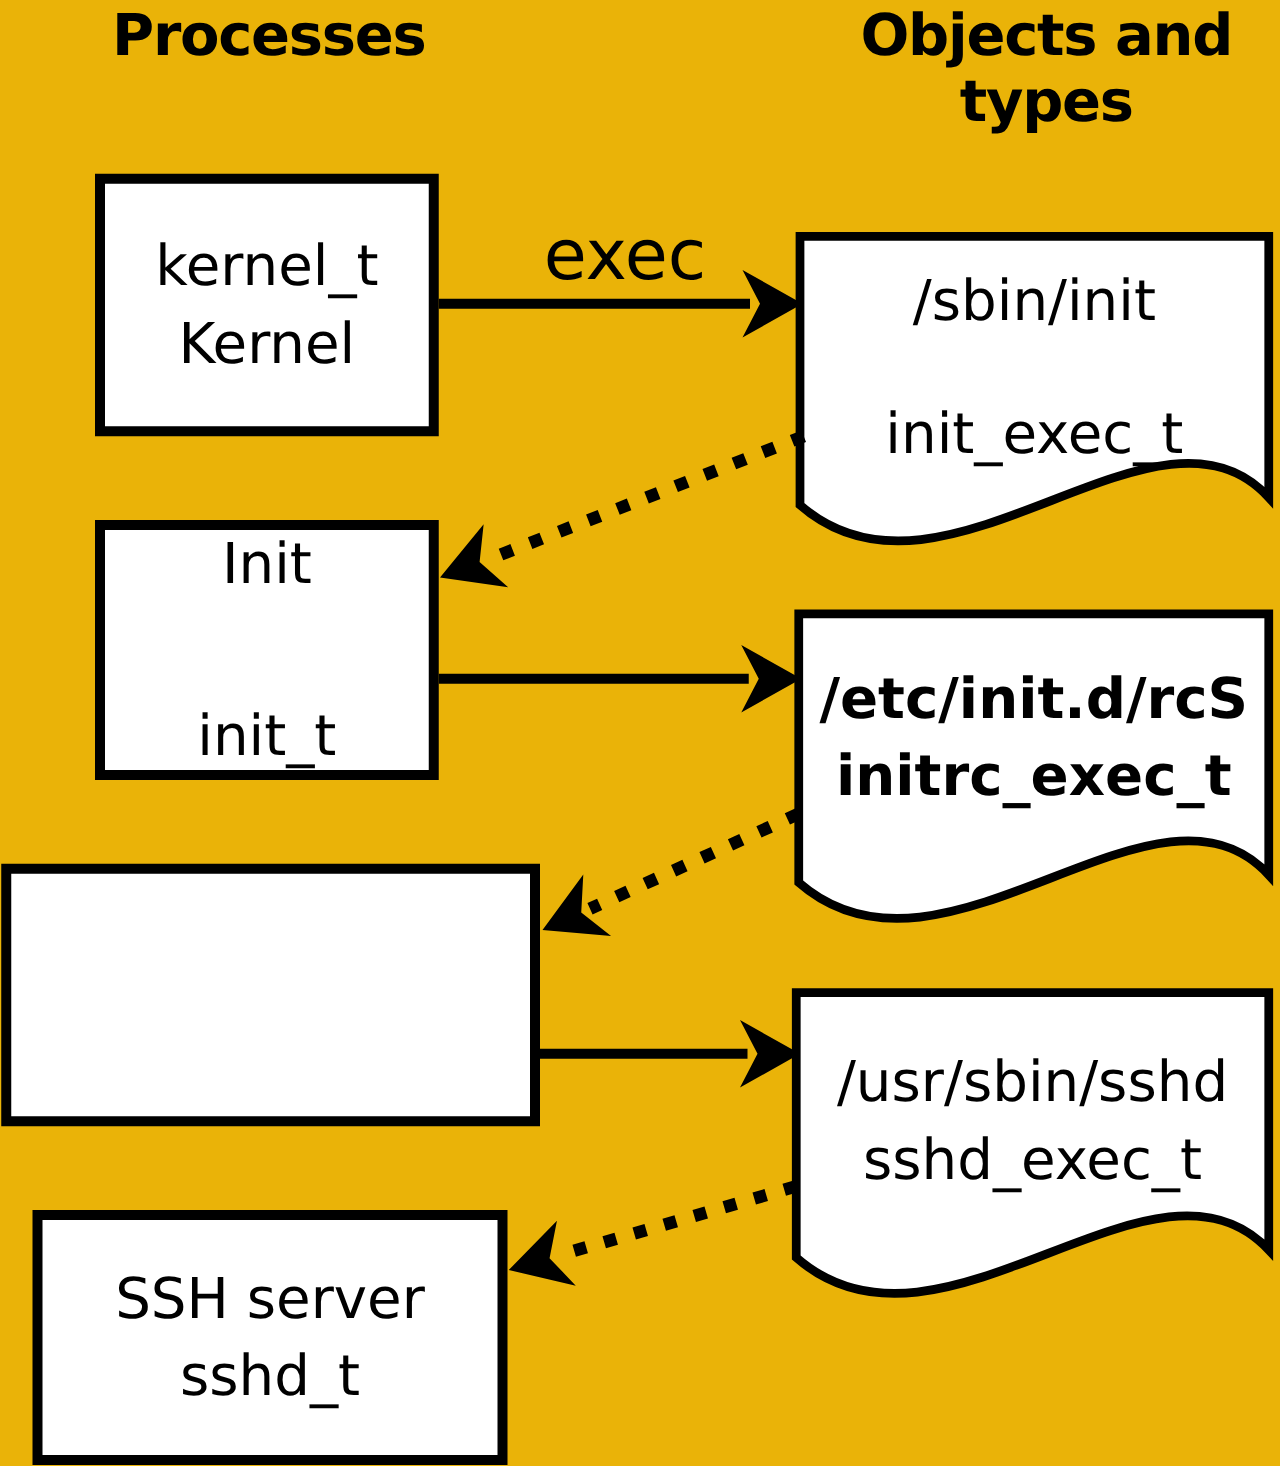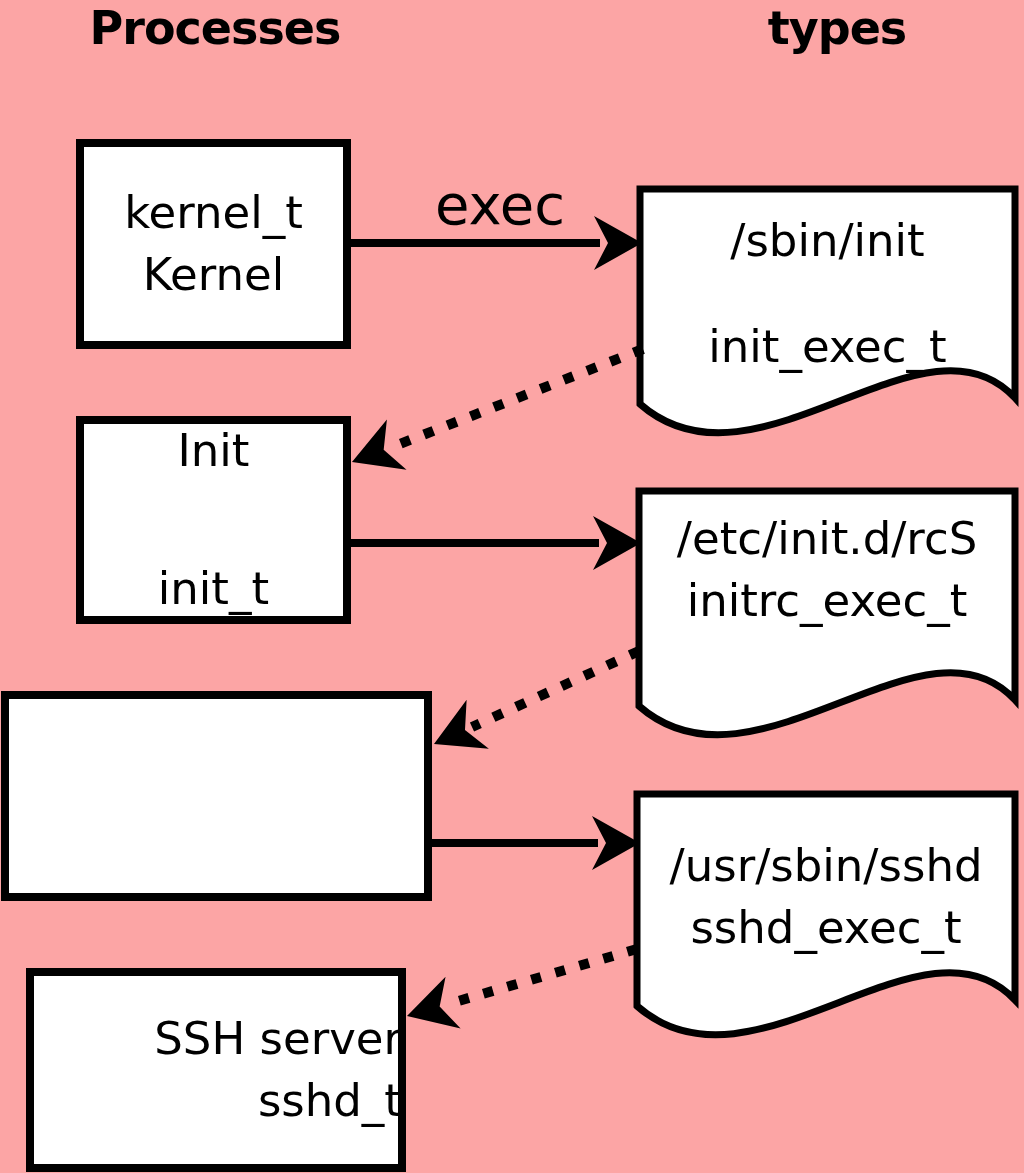--- a/index.html
+++ b/index.html
@@ -4,21 +4,21 @@
 <style>
   html, body {
     margin: 0;
     padding: 0;
     background: #ffffff;
   }
   #canvas {
     position: relative;
     width: 1024px;
     height: 1173px;
-    background: #fca5a5;
+    background: #eab308;
     font-family: "DejaVu Sans", sans-serif;
     color: #000000;
     overflow: hidden;
   }
   #shapes {
     position: absolute;
     left: 0;
     top: 0;
   }
   .hdr {
@@ -100,41 +100,42 @@
       <g transform="translate(407,1016) rotate(163.8)">
         <polygon points="0,0 -48,-27 -34,0 -48,27" fill="#000000"></polygon>
       </g>
     </g>
   </svg>
 
   <div class="hdr" style="left:5px; top:2px; width:420px;">
     <span>Processes</span>
   </div>
   <div class="hdr" style="left:645px; top:2px; width:384px;">
+    <span>Objects and</span>
     <span>types</span>
   </div>
 
   <div class="node-label" style="left:80px; top:143px; width:267px; height:202px;">
     <span>kernel_t</span>
     <span>Kernel</span>
   </div>
   <div class="node-label" style="left:80px; top:420px; width:267px; height:200px;justify-content:space-between;">
     <span>Init</span>
     <span>init_t</span>
   </div>
-  <div class="node-label" style="left:30px; top:972px; width:372px; height:196px;align-items:flex-end;">
+  <div class="node-label" style="left:30px; top:972px; width:372px; height:196px;">
     <span>SSH server</span>
     <span>sshd_t</span>
   </div>
 
   <div class="node-label doc-label" style="left:640px; top:189px; width:375px; height:209px;gap:44px;">
     <span>/sbin/init</span>
     <span>init_exec_t</span>
   </div>
-  <div class="node-label doc-label" style="left:639px; top:465px; width:376px; height:209px;">
+  <div class="node-label doc-label" style="left:639px; top:485px; width:376px; height:209px;font-weight:bold;">
     <span>/etc/init.d/rcS</span>
     <span>initrc_exec_t</span>
   </div>
   <div class="node-label doc-label" style="left:637px; top:794px; width:378px; height:206px;align-items:center;">
     <span>/usr/sbin/sshd</span>
     <span>sshd_exec_t</span>
   </div>
 
   <div class="edge-label" style="left:420px; top:180px; width:160px;">exec</div>
 

